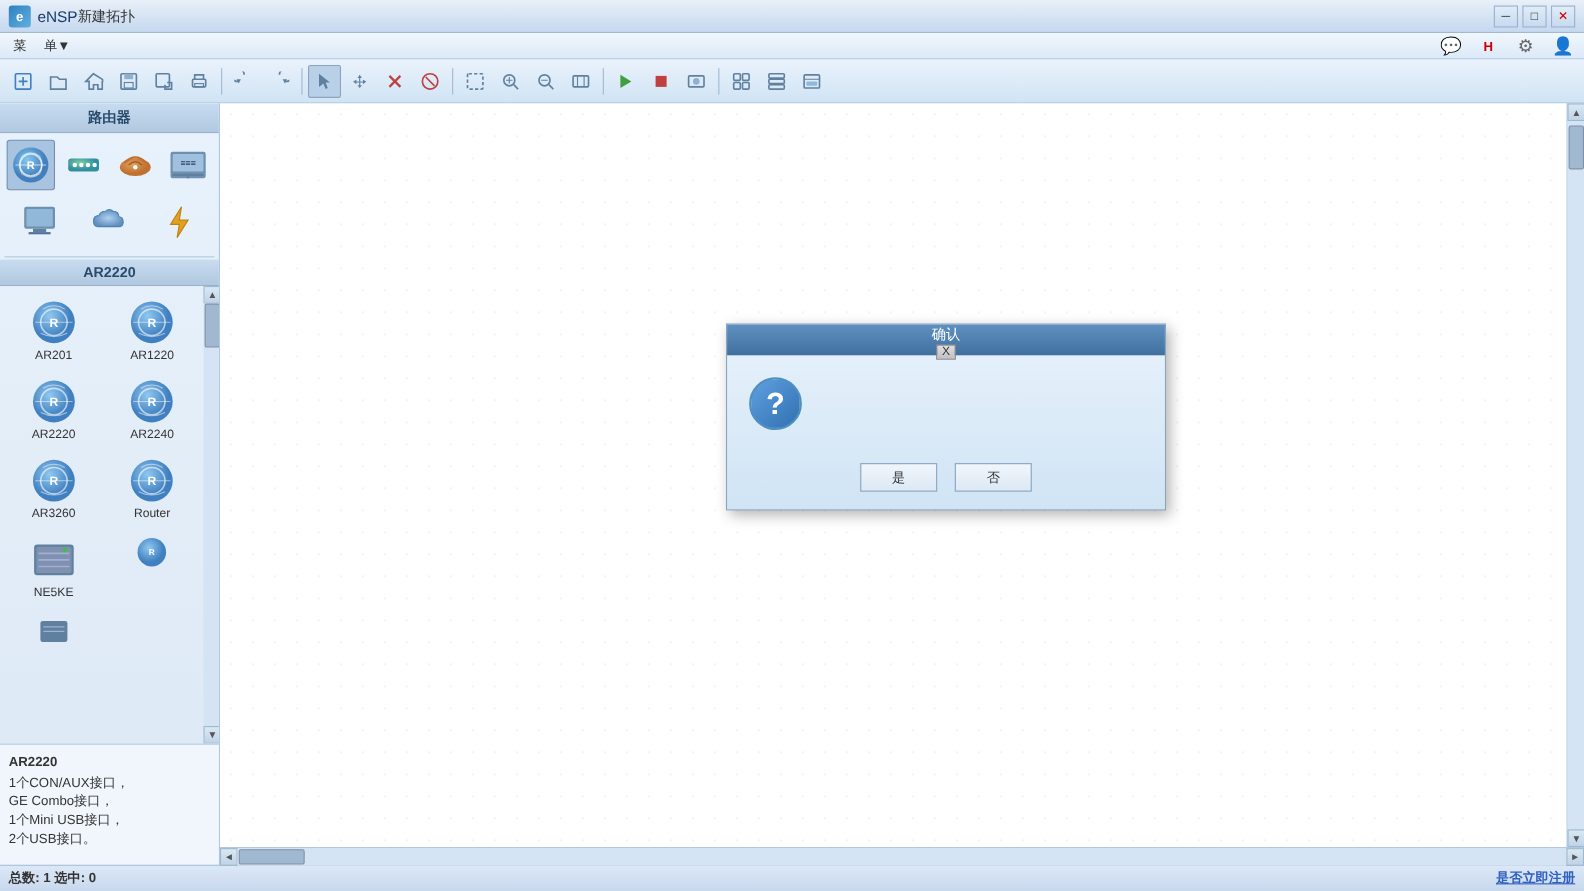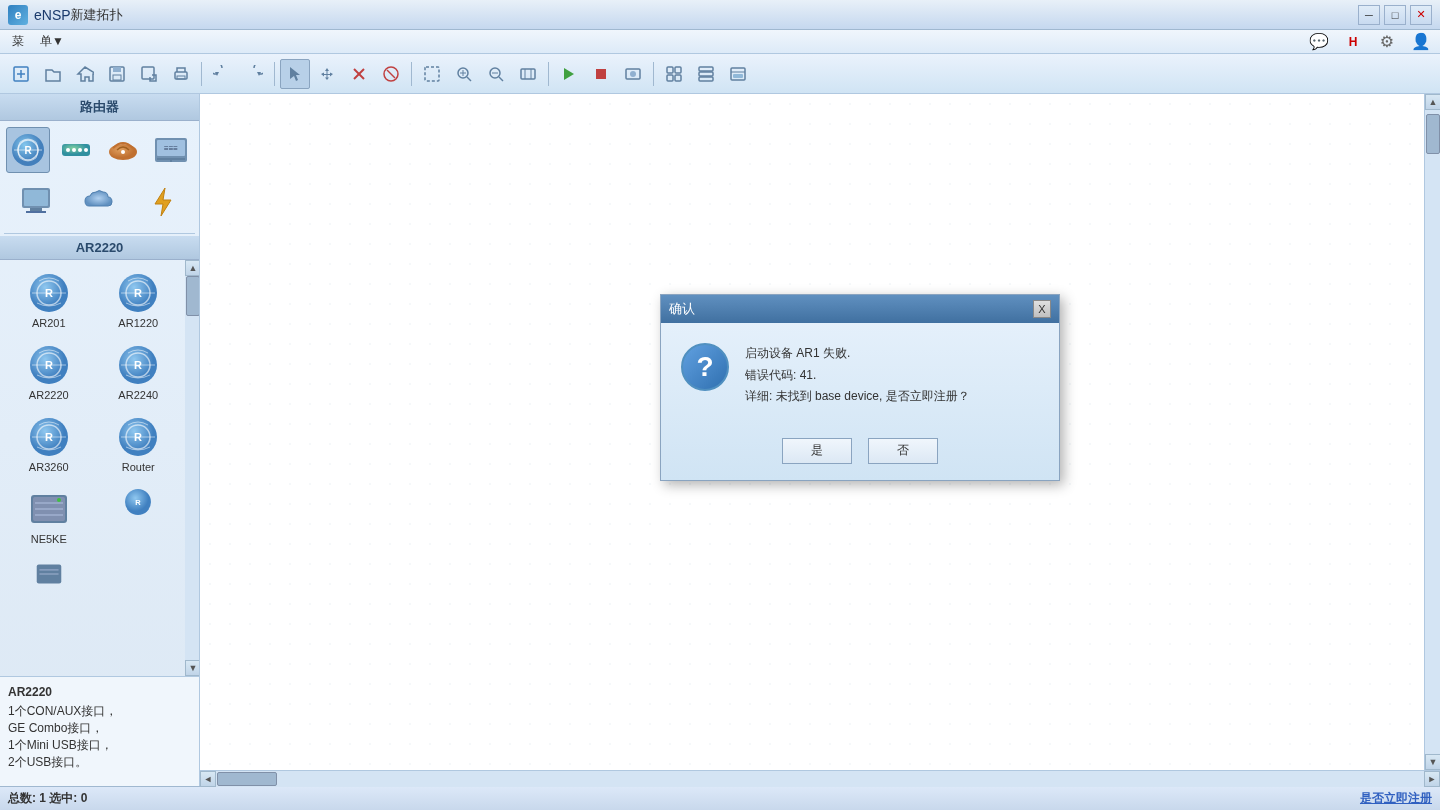--- a/index.html
+++ b/index.html
@@ -221,20 +221,21 @@
     }
     #dialog-titlebar {
       height: 28px;
       background: linear-gradient(to bottom, #6090c0, #4070a0);
       display: flex;
       align-items: center;
       justify-content: space-between;
       padding: 0 8px;
       color: white;
       font-size: 13px;
+      flex-direction: column;
     }
     #dialog-close {
       width: 18px; height: 18px;
       background: linear-gradient(to bottom, #e0e0e0, #c0c0c0);
       border: 1px solid #888;
       cursor: pointer;
       display: flex; align-items: center; justify-content: center;
       font-size: 11px; color: #333;
     }
     #dialog-content {
@@ -762,25 +763,20 @@
           <span class="canvas-device-label">AR2220-AR1</span>
         </div>
 
         <div id="dialog">
           <div id="dialog-titlebar">
             <span>确认</span>
             <div id="dialog-close">X</div>
           </div>
           <div id="dialog-content">
             <div id="dialog-icon">?</div>
-            <div id="dialog-text">
-              <div>启动设备 AR1 失败.</div>
-              <div>错误代码: 41.</div>
-              <div>详细: 未找到 base device, 是否立即注册？</div>
-            </div>
           </div>
           <div id="dialog-buttons">
             <button class="dialog-btn">是</button>
             <button class="dialog-btn">否</button>
           </div>
         </div>
 
       </div>
 
       <div id="canvas-vscroll">

